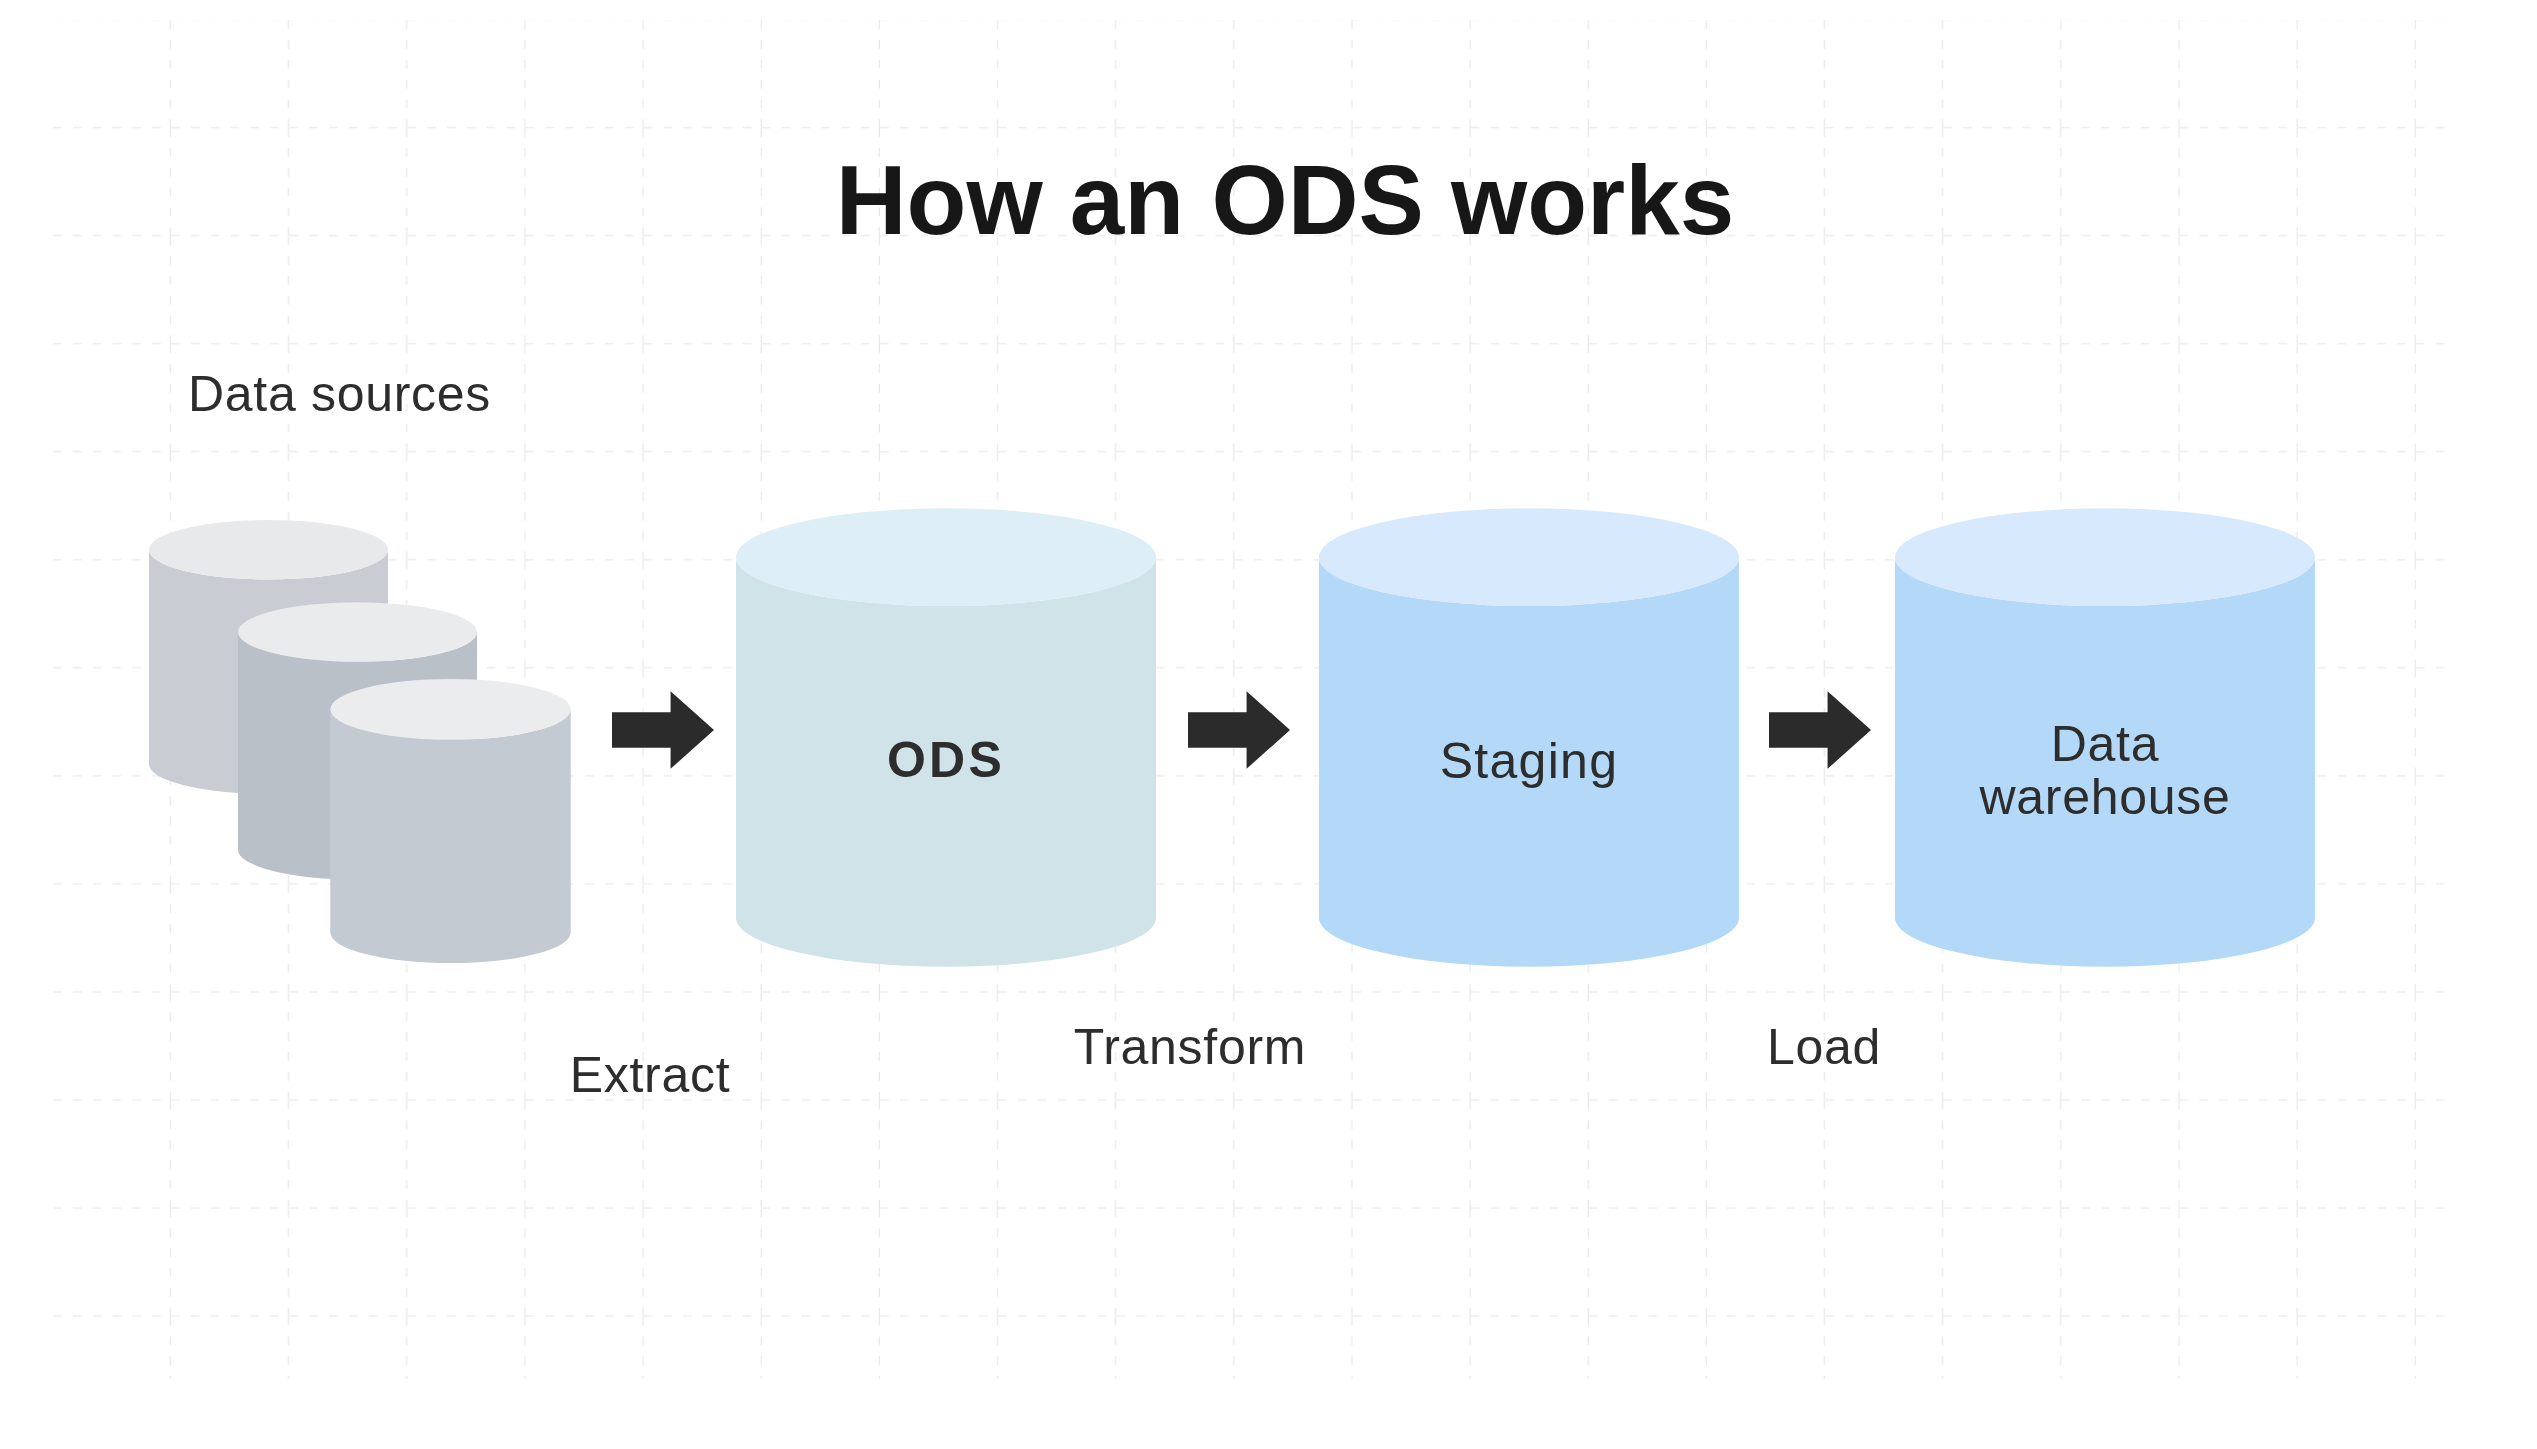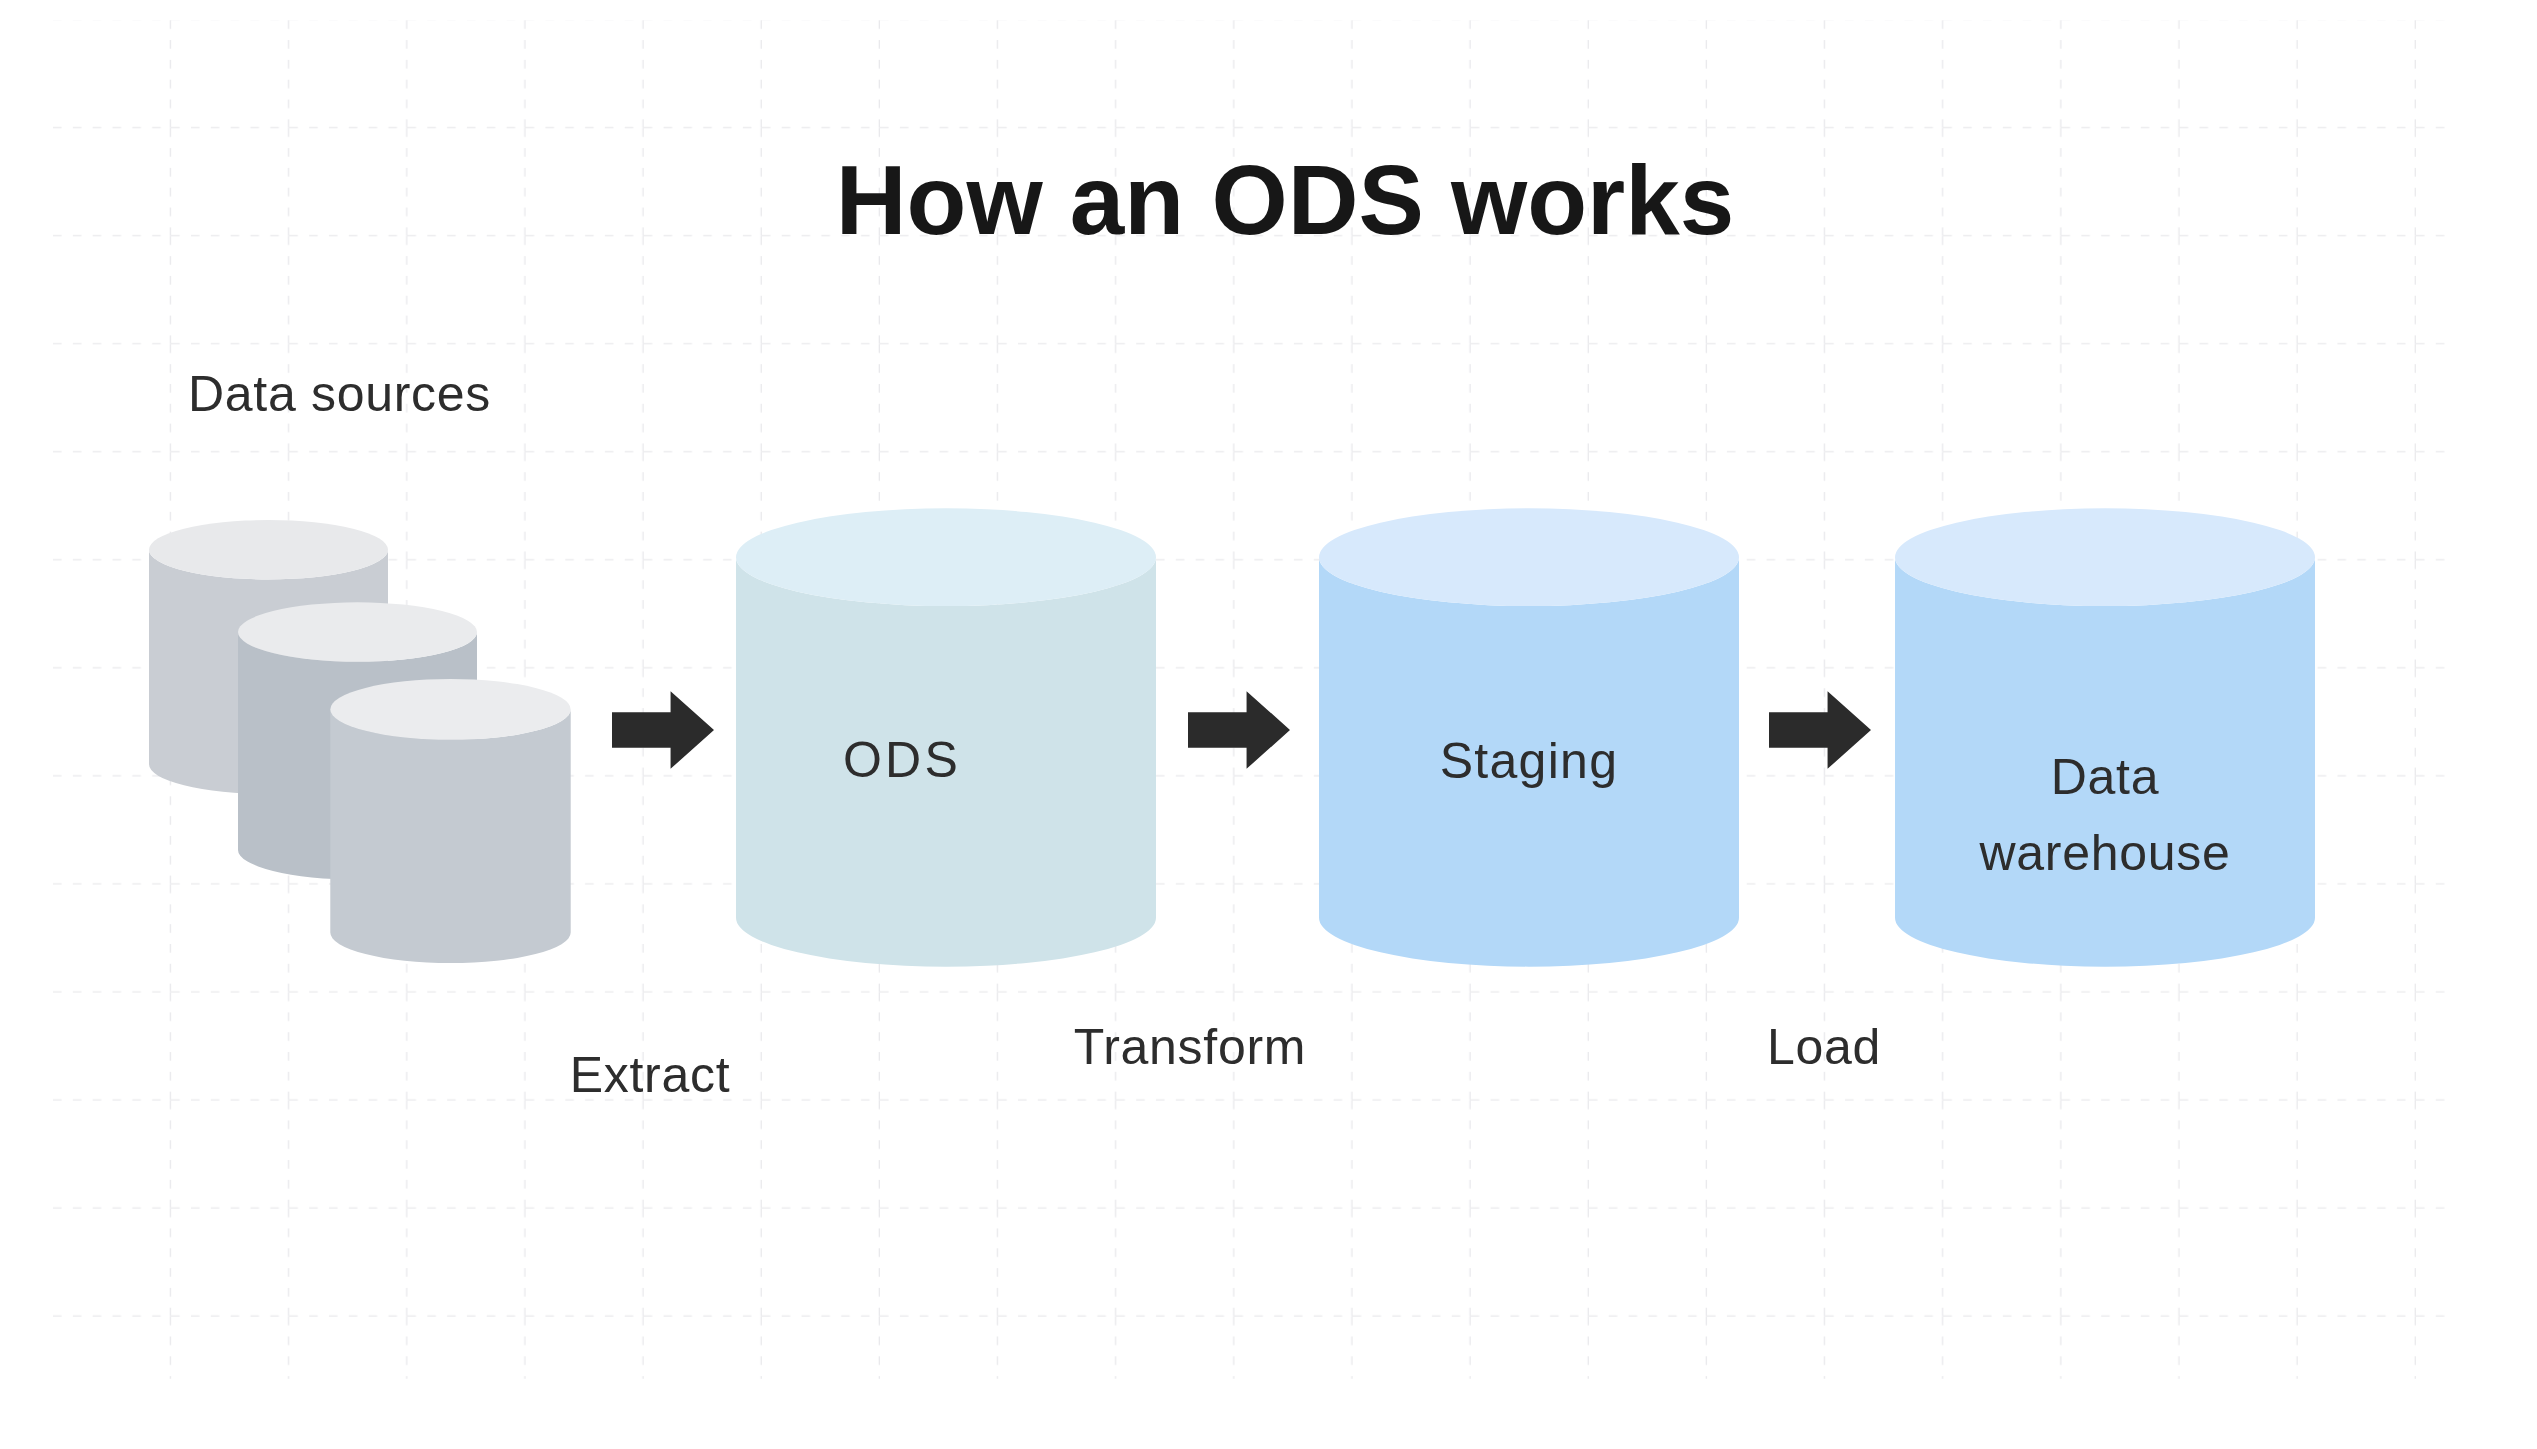--- a/index.html
+++ b/index.html
@@ -5,21 +5,21 @@
   html,body{margin:0;padding:0;background:#ffffff;}
   body{width:2538px;height:1450px;position:relative;overflow:hidden;
        font-family:"Liberation Sans","DejaVu Sans",sans-serif;}
   #canvas{position:absolute;inset:0;}
   .abs{position:absolute;}
   .title{font-size:98px;font-weight:bold;color:#171717;white-space:nowrap;
          transform:translateX(-50%);letter-spacing:0px;}
   .lbl{font-size:50px;color:#2d2d2d;white-space:nowrap;letter-spacing:0.7px;}
   .node-lbl{font-size:50px;color:#2d2d2d;transform:translate(-50%,-50%);
             text-align:center;letter-spacing:1.3px;}
-  .node-lbl.wrap{white-space:normal;width:317px;line-height:76px;letter-spacing:0.7px;margin-top:44px;}
+  .node-lbl.wrap{white-space:normal;width:317px;line-height:53px;letter-spacing:0.7px;}
   .step-lbl{font-size:50px;color:#2d2d2d;white-space:nowrap;transform:translateX(-50%);
             letter-spacing:0.7px;}
   svg{display:block;}
 </style>
 </head>
 <body>
 
 <div id="canvas">
 
   <svg class="abs" style="left:53px;top:20px;" width="2392" height="1359" viewBox="0 0 3620 2056">
@@ -52,21 +52,21 @@
   </svg>
 
   <svg class="abs" style="left:612px;top:691px;" width="102" height="78" viewBox="0 0 155 118">
     <polygon points="0,32 89,32 89,0 155,59 89,118 89,86 0,86" fill="#2b2b2b"></polygon>
   </svg>
 
   <svg class="abs" style="left:736px;top:508px;" width="420" height="459" viewBox="0 0 636 694">
     <path d="M0 74 L0 620 A318 74 0 0 0 636 620 L636 74 A318 74 0 0 1 0 74 Z" fill="#cfe3e9"></path>
     <ellipse cx="318" cy="74" rx="318" ry="74" fill="#ddeef6"></ellipse>
   </svg>
-  <div class="abs node-lbl" style="left:902px;top:760px;letter-spacing:3.3px;">ODS</div>
+  <div class="abs node-lbl" style="left:946px;top:760px;letter-spacing:3.3px;font-weight:bold;">ODS</div>
 
   <svg class="abs" style="left:1188px;top:691px;" width="102" height="78" viewBox="0 0 155 118">
     <polygon points="0,32 89,32 89,0 155,59 89,118 89,86 0,86" fill="#2b2b2b"></polygon>
   </svg>
 
   <svg class="abs" style="left:1319px;top:508px;" width="420" height="459" viewBox="0 0 636 694">
     <path d="M0 74 L0 620 A318 74 0 0 0 636 620 L636 74 A318 74 0 0 1 0 74 Z" fill="#b3d8f8"></path>
     <ellipse cx="318" cy="74" rx="318" ry="74" fill="#d7e9fc"></ellipse>
   </svg>
   <div class="abs node-lbl" style="left:1529px;top:761px;">Staging</div>

